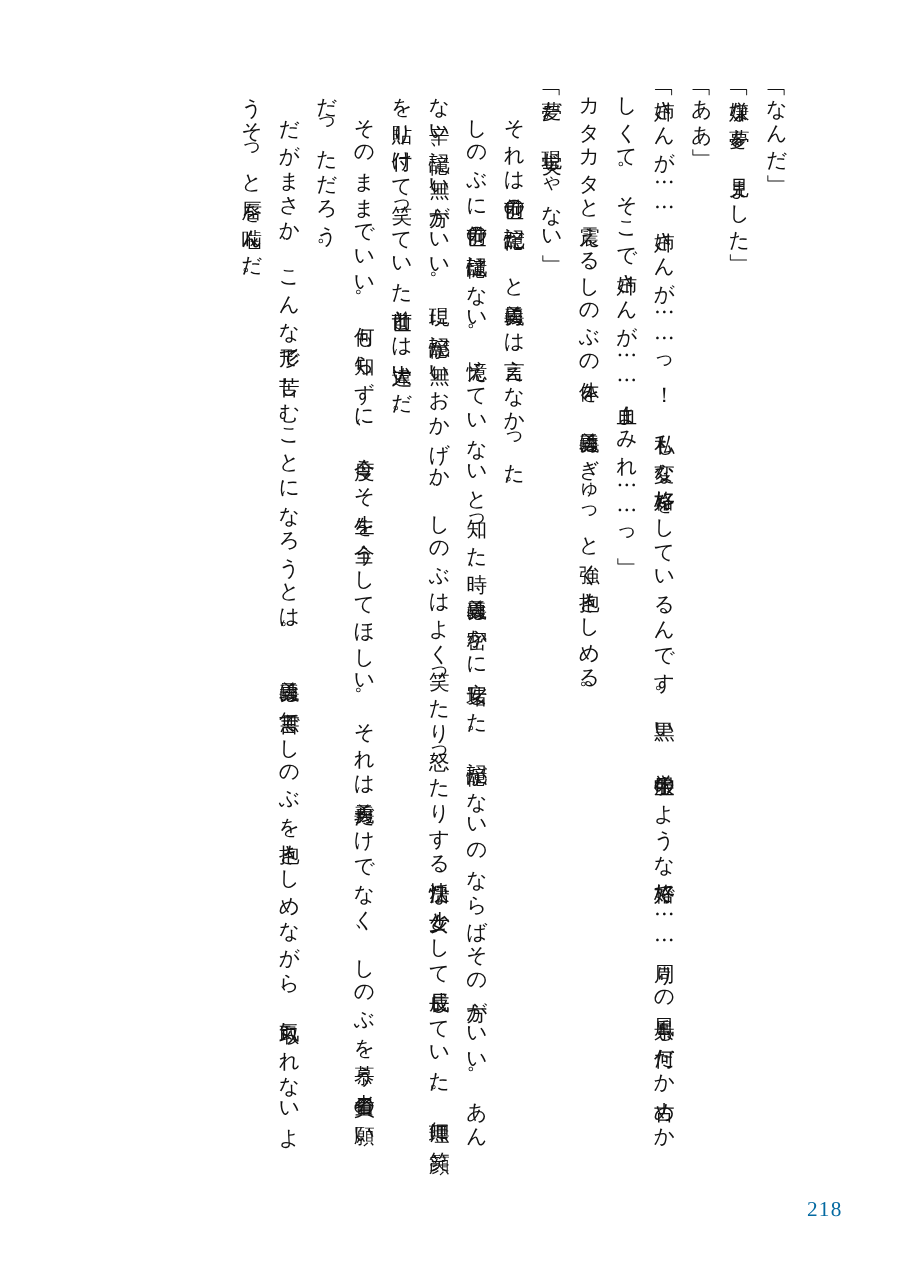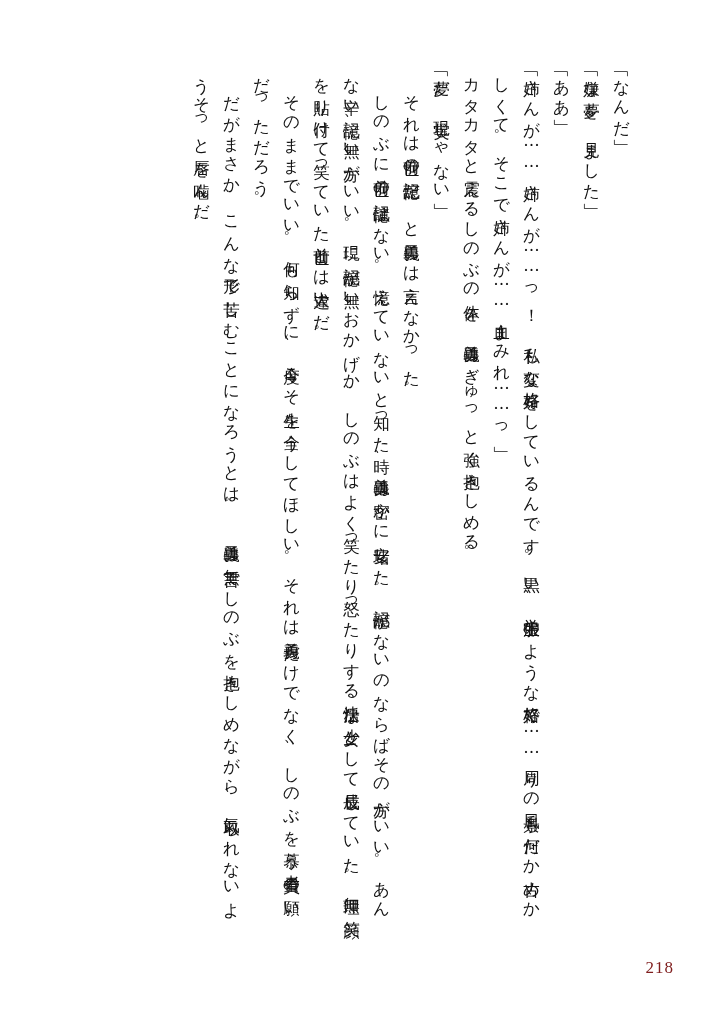--- a/index.html
+++ b/index.html
@@ -54,21 +54,21 @@
     text-indent: 18px;
   }
 
   .pagenum {
     position: absolute;
     right: 52px;
     bottom: 46px;
     font-family: "Liberation Serif", "DejaVu Serif", serif;
     font-size: 17px;
     letter-spacing: 1px;
-    color: #7f1d1d;
+    color: #0369a1;
   }
 </style>
 </head>
 <body>
 
 <div id="page">
 
   <div id="body-text">
     <p class="">「なんだ」</p>
     <p class="">「嫌な夢を、見ました」</p>

